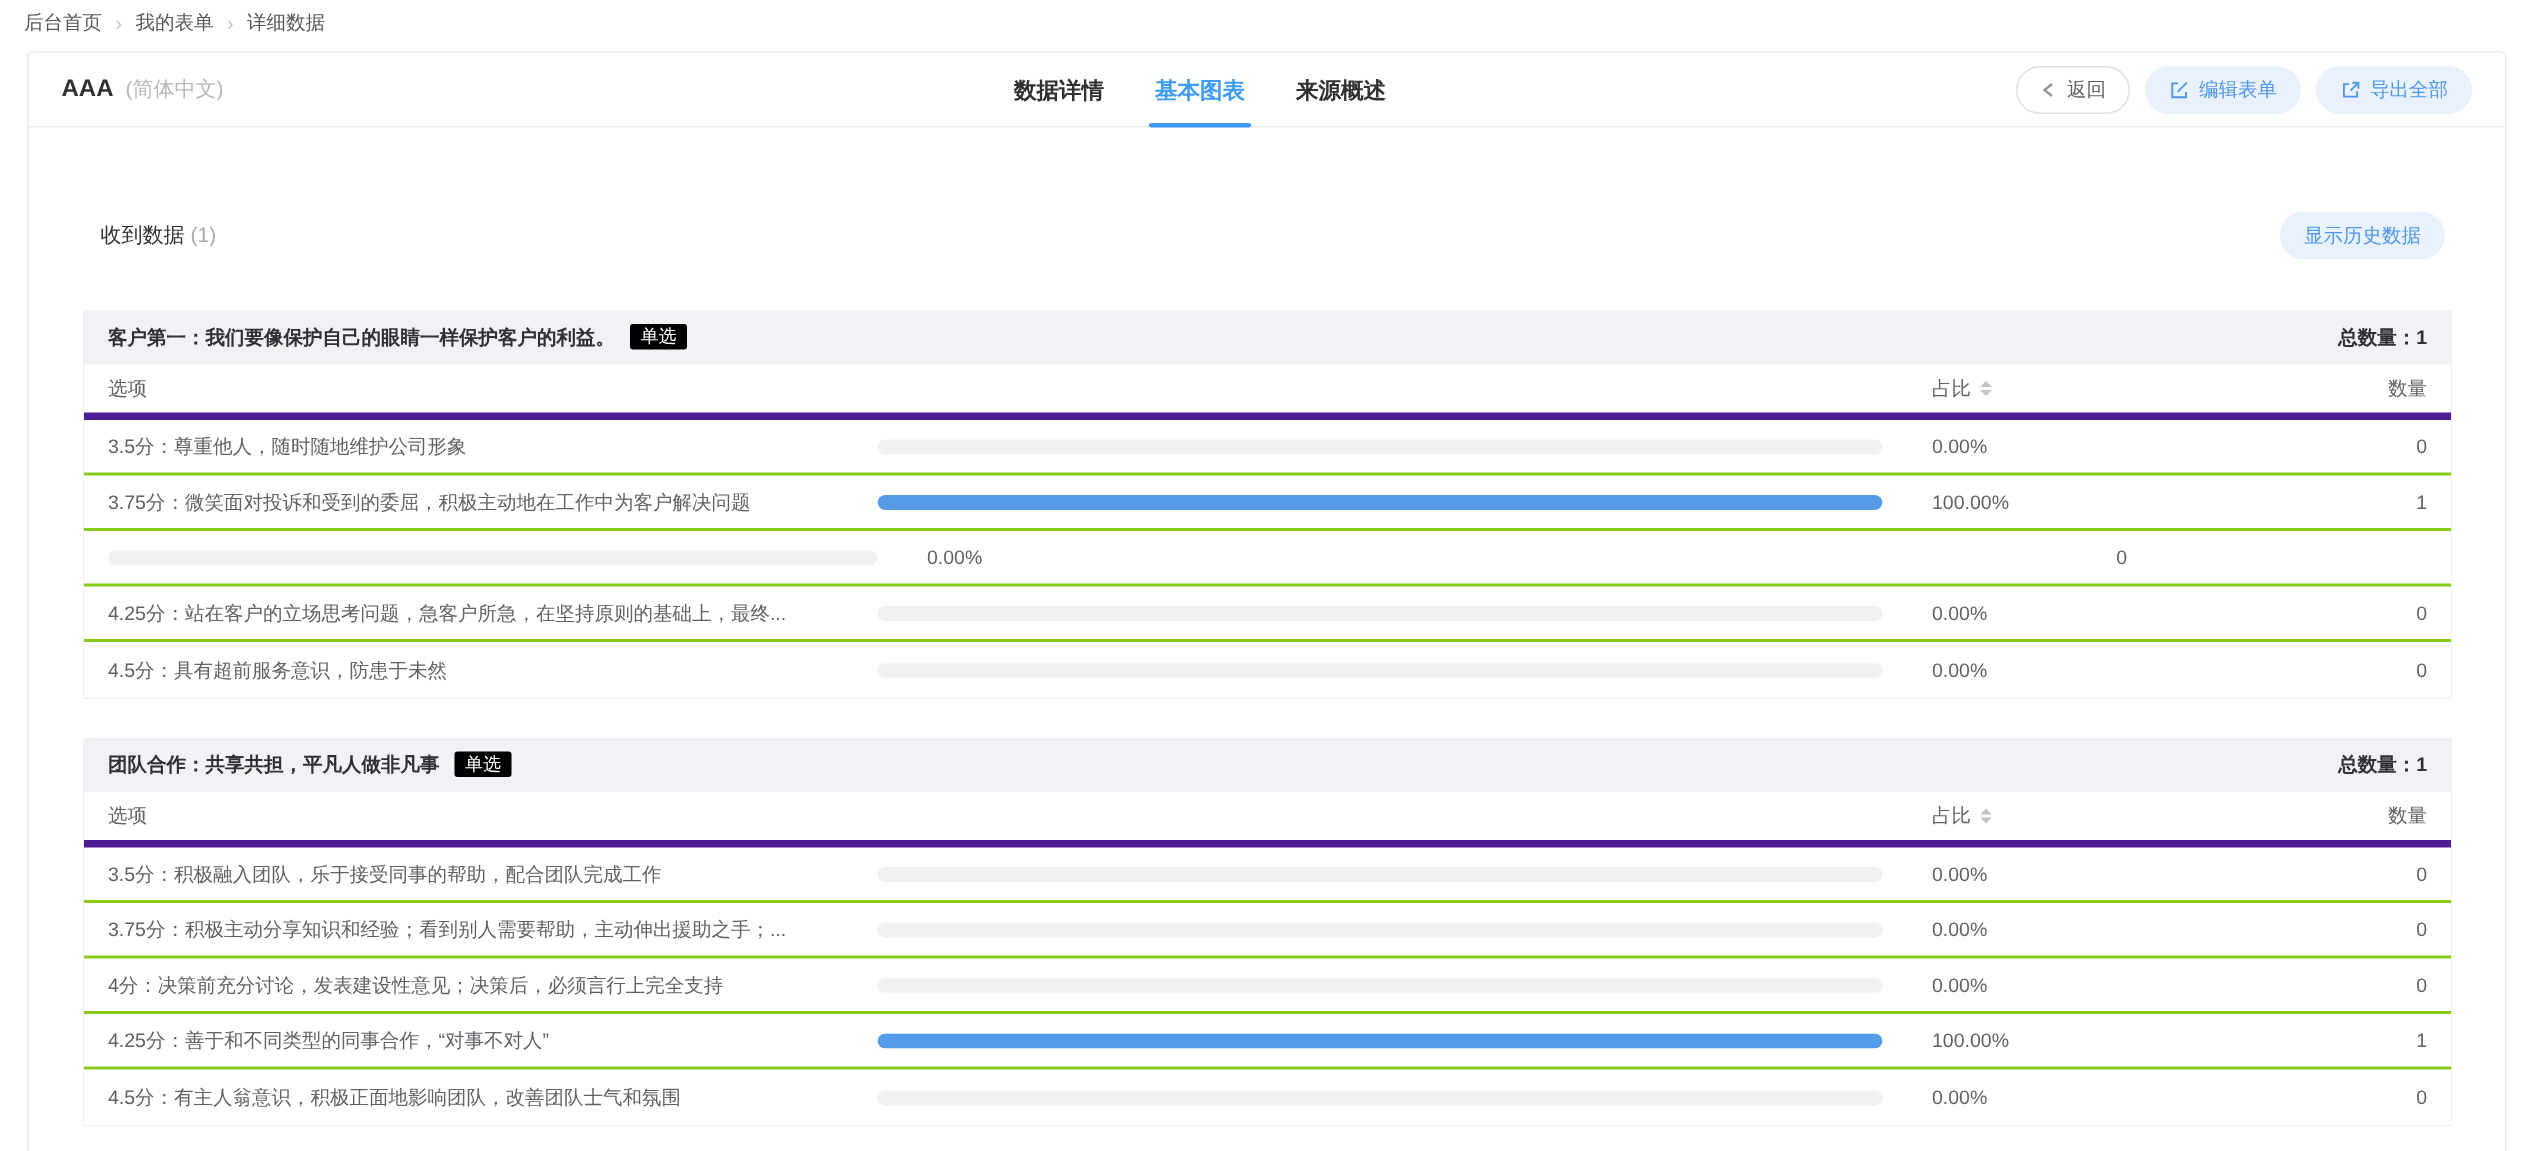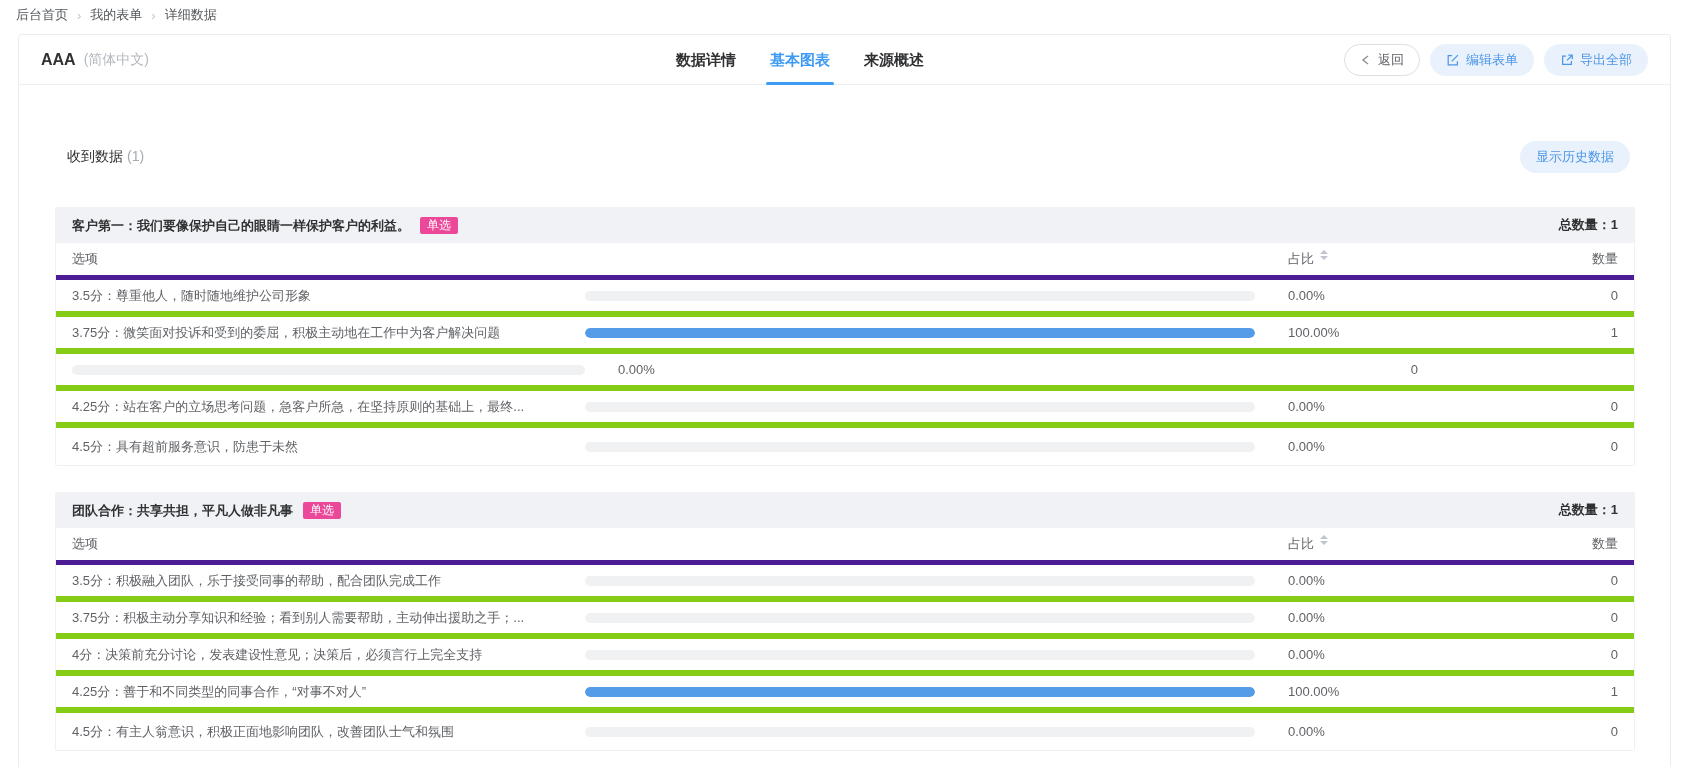--- a/index.html
+++ b/index.html
@@ -35,33 +35,33 @@
   
   .toolbar { position:absolute; left:48px; right:40px; top:106px; height:32px; display:flex; align-items:center; justify-content:space-between; }
   .received { font-size:14px; color:#303133; }
   .received .cnt { color:#a6aab0; margin-left:4px; }
 
   
   .sections { position:absolute; left:36px; right:35px; top:172px; }
   .data-section { margin-bottom:26px; border:1px solid #f0f1f3; border-top:none; border-radius:2px; }
   .sec-header { height:36px; background:#f0f2f5; display:flex; align-items:center; justify-content:space-between; padding:0 16px; }
   .sec-title { font-size:13px; font-weight:bold; color:#303133; }
-  .sec-badge { display:inline-block; margin-left:10px; background:#ec4899; color:#fff; font-size:12px; line-height:17px; padding:0 7px; border-radius:2px; font-weight:normal; vertical-align:1px; }
+  .sec-badge { display:inline-block; margin-left:10px; background:#000000; color:#fff; font-size:12px; line-height:17px; padding:0 7px; border-radius:2px; font-weight:normal; vertical-align:1px; }
   .sec-total { font-size:13px; font-weight:bold; color:#303133; white-space:nowrap; }
 
   .grid-row { display:grid; grid-template-columns:513px 670px 163px 1fr; align-items:center; padding:0 16px; }
   .col-header { height:37px; border-bottom:5px solid #4c1d95; font-size:13px; color:#606266; }
-  .col-ratio { padding-left:33px; display:flex; align-items:flex-start; gap:6px; cursor:pointer; }
+  .col-ratio { padding-left:33px; display:flex; align-items:center; gap:6px; cursor:pointer; }
   .sort-caret { display:inline-flex; flex-direction:column; gap:2px; }
   .sort-caret i { display:block; width:0; height:0; border-left:4px solid transparent; border-right:4px solid transparent; }
   .sort-caret .up { border-bottom:4px solid #c0c4cc; }
   .sort-caret .down { border-top:4px solid #c0c4cc; }
   .col-count { text-align:right; }
 
-  .row { height:37px; border-bottom:6px solid #84cc16; font-size:13px; color:#606266; }
+  .row { height:37px; border-bottom:2px solid #84cc16; font-size:13px; color:#606266; }
   .rows .row:last-child { border-bottom:none; }
   .row-label { white-space:nowrap; overflow:hidden; }
   .bar-track { display:block; width:100%; height:10px; background:#f0f1f2; border-radius:5px; overflow:hidden; }
   .bar-fill { display:block; height:10px; background:#549ce8; border-radius:5px; width:0; }
   .row-percent { padding-left:33px; }
   .row-count { text-align:right; }
 </style>
 </head>
 <body>
 

